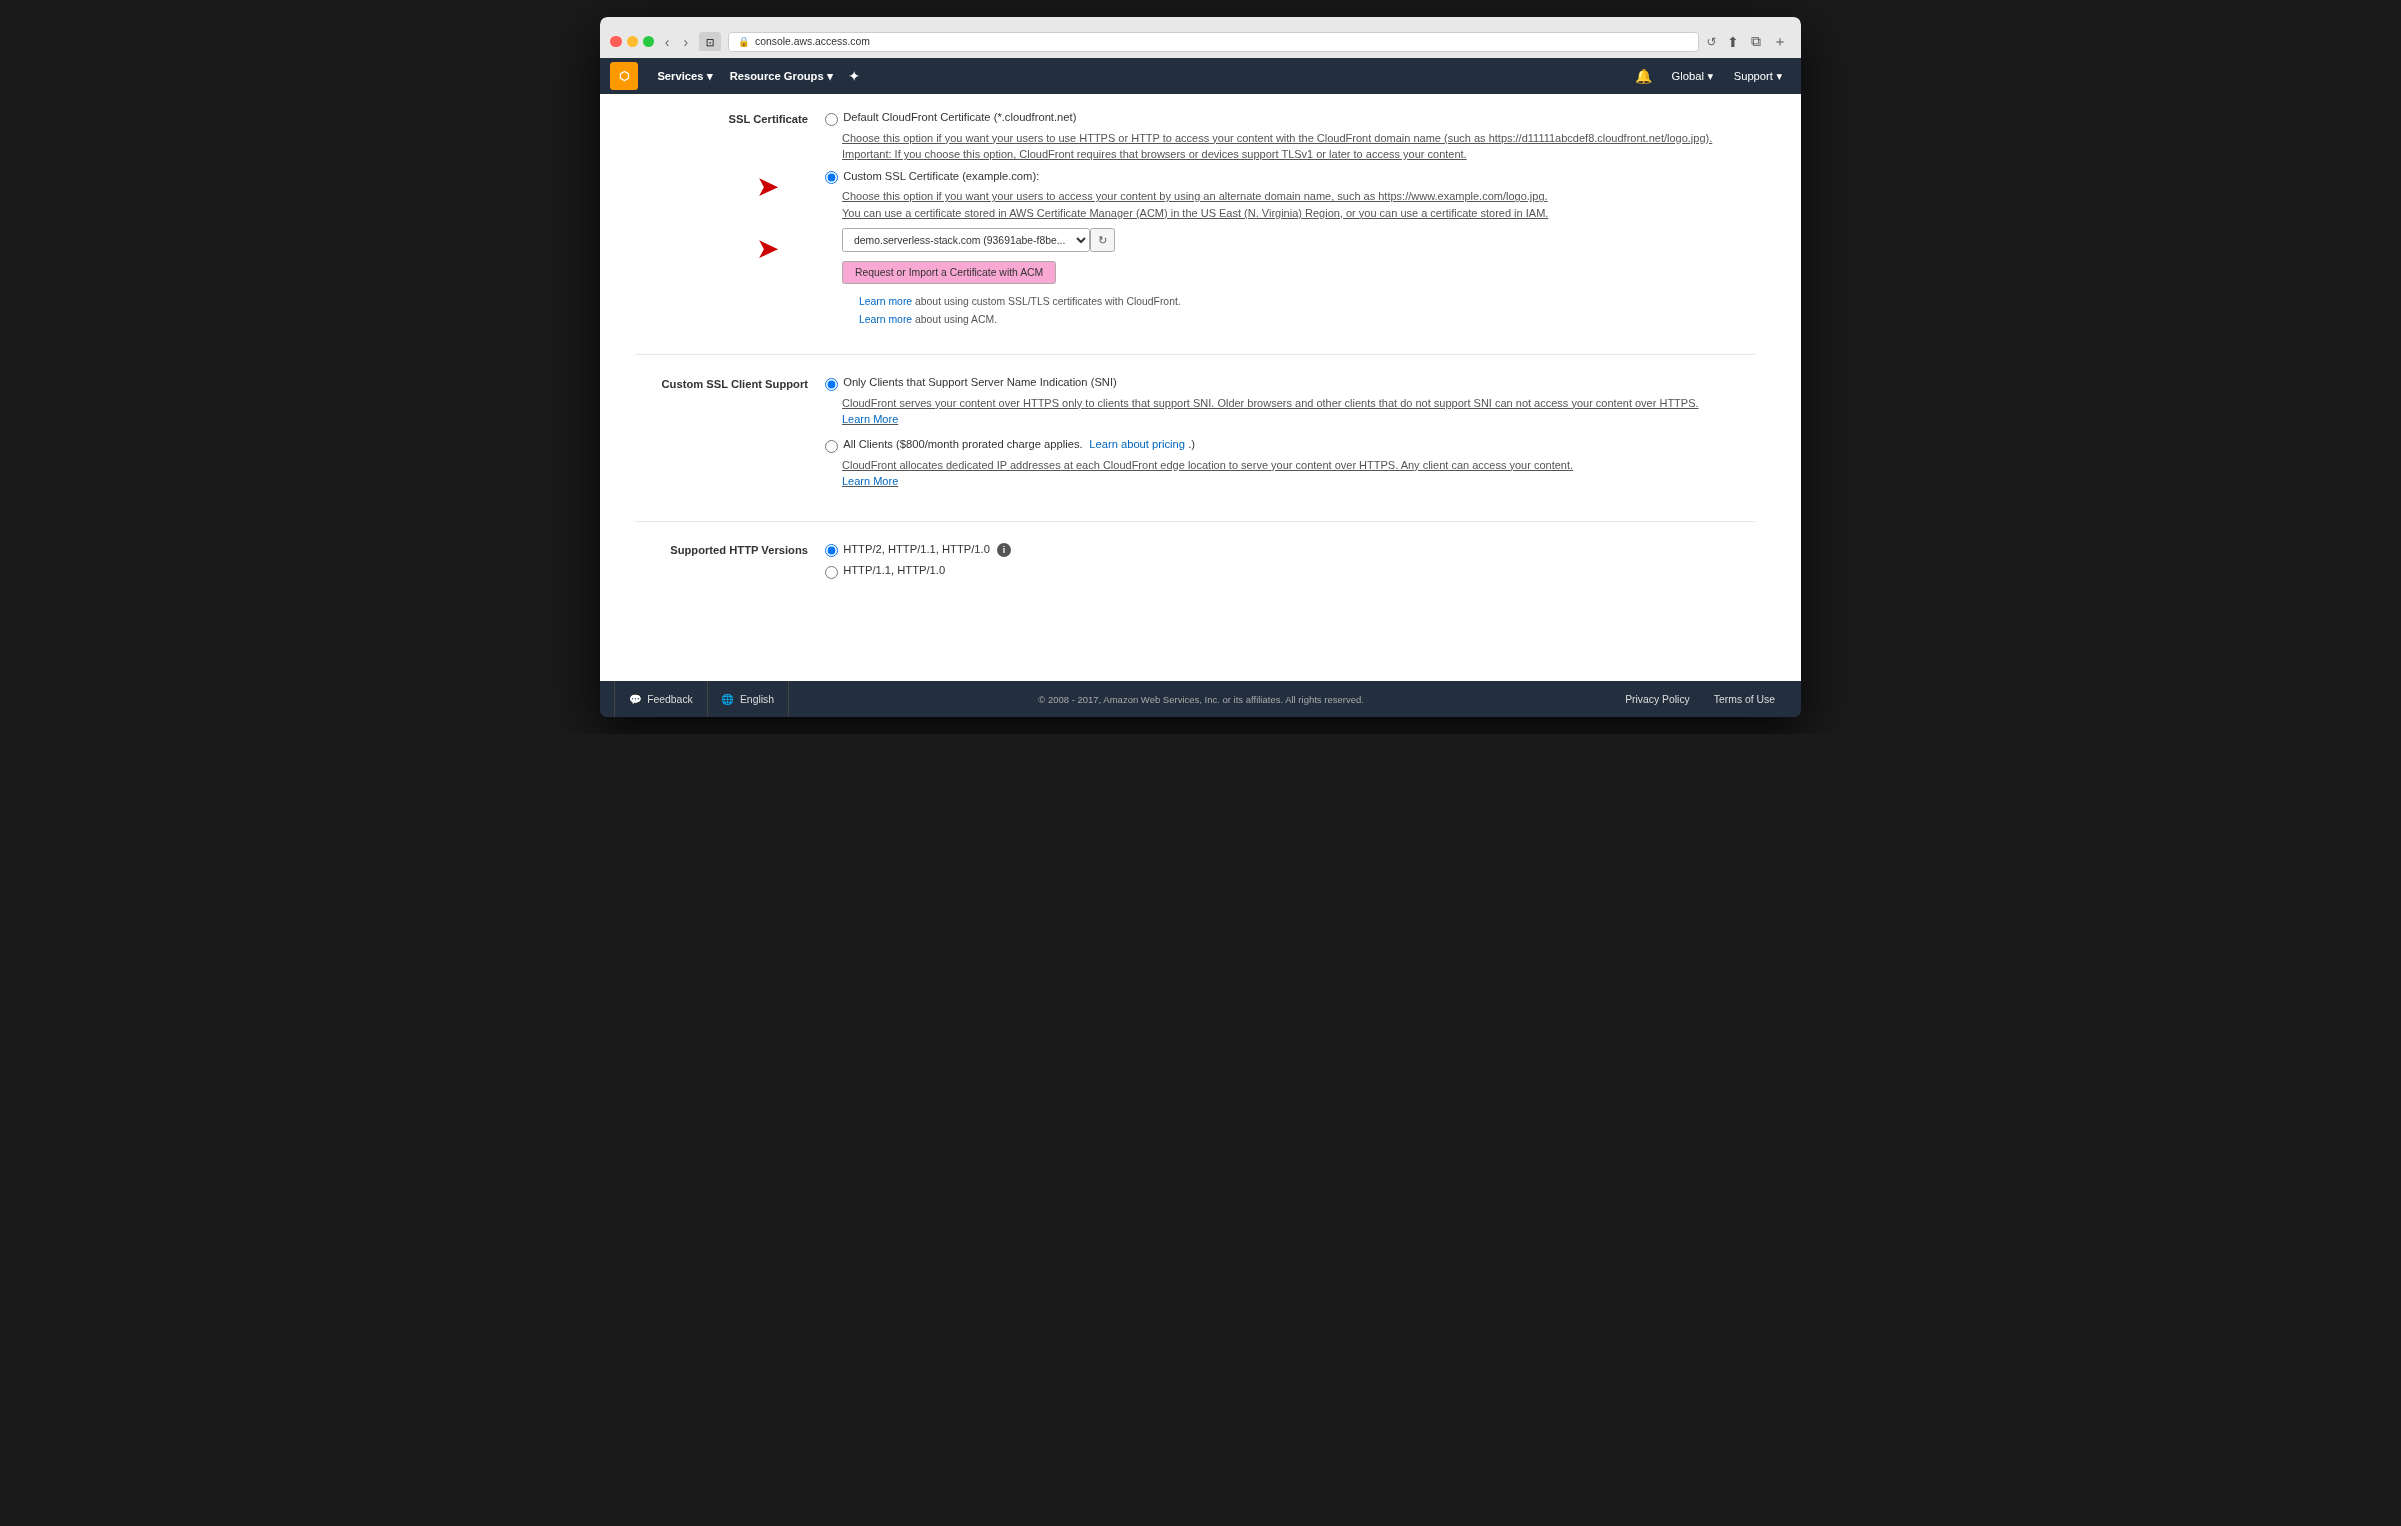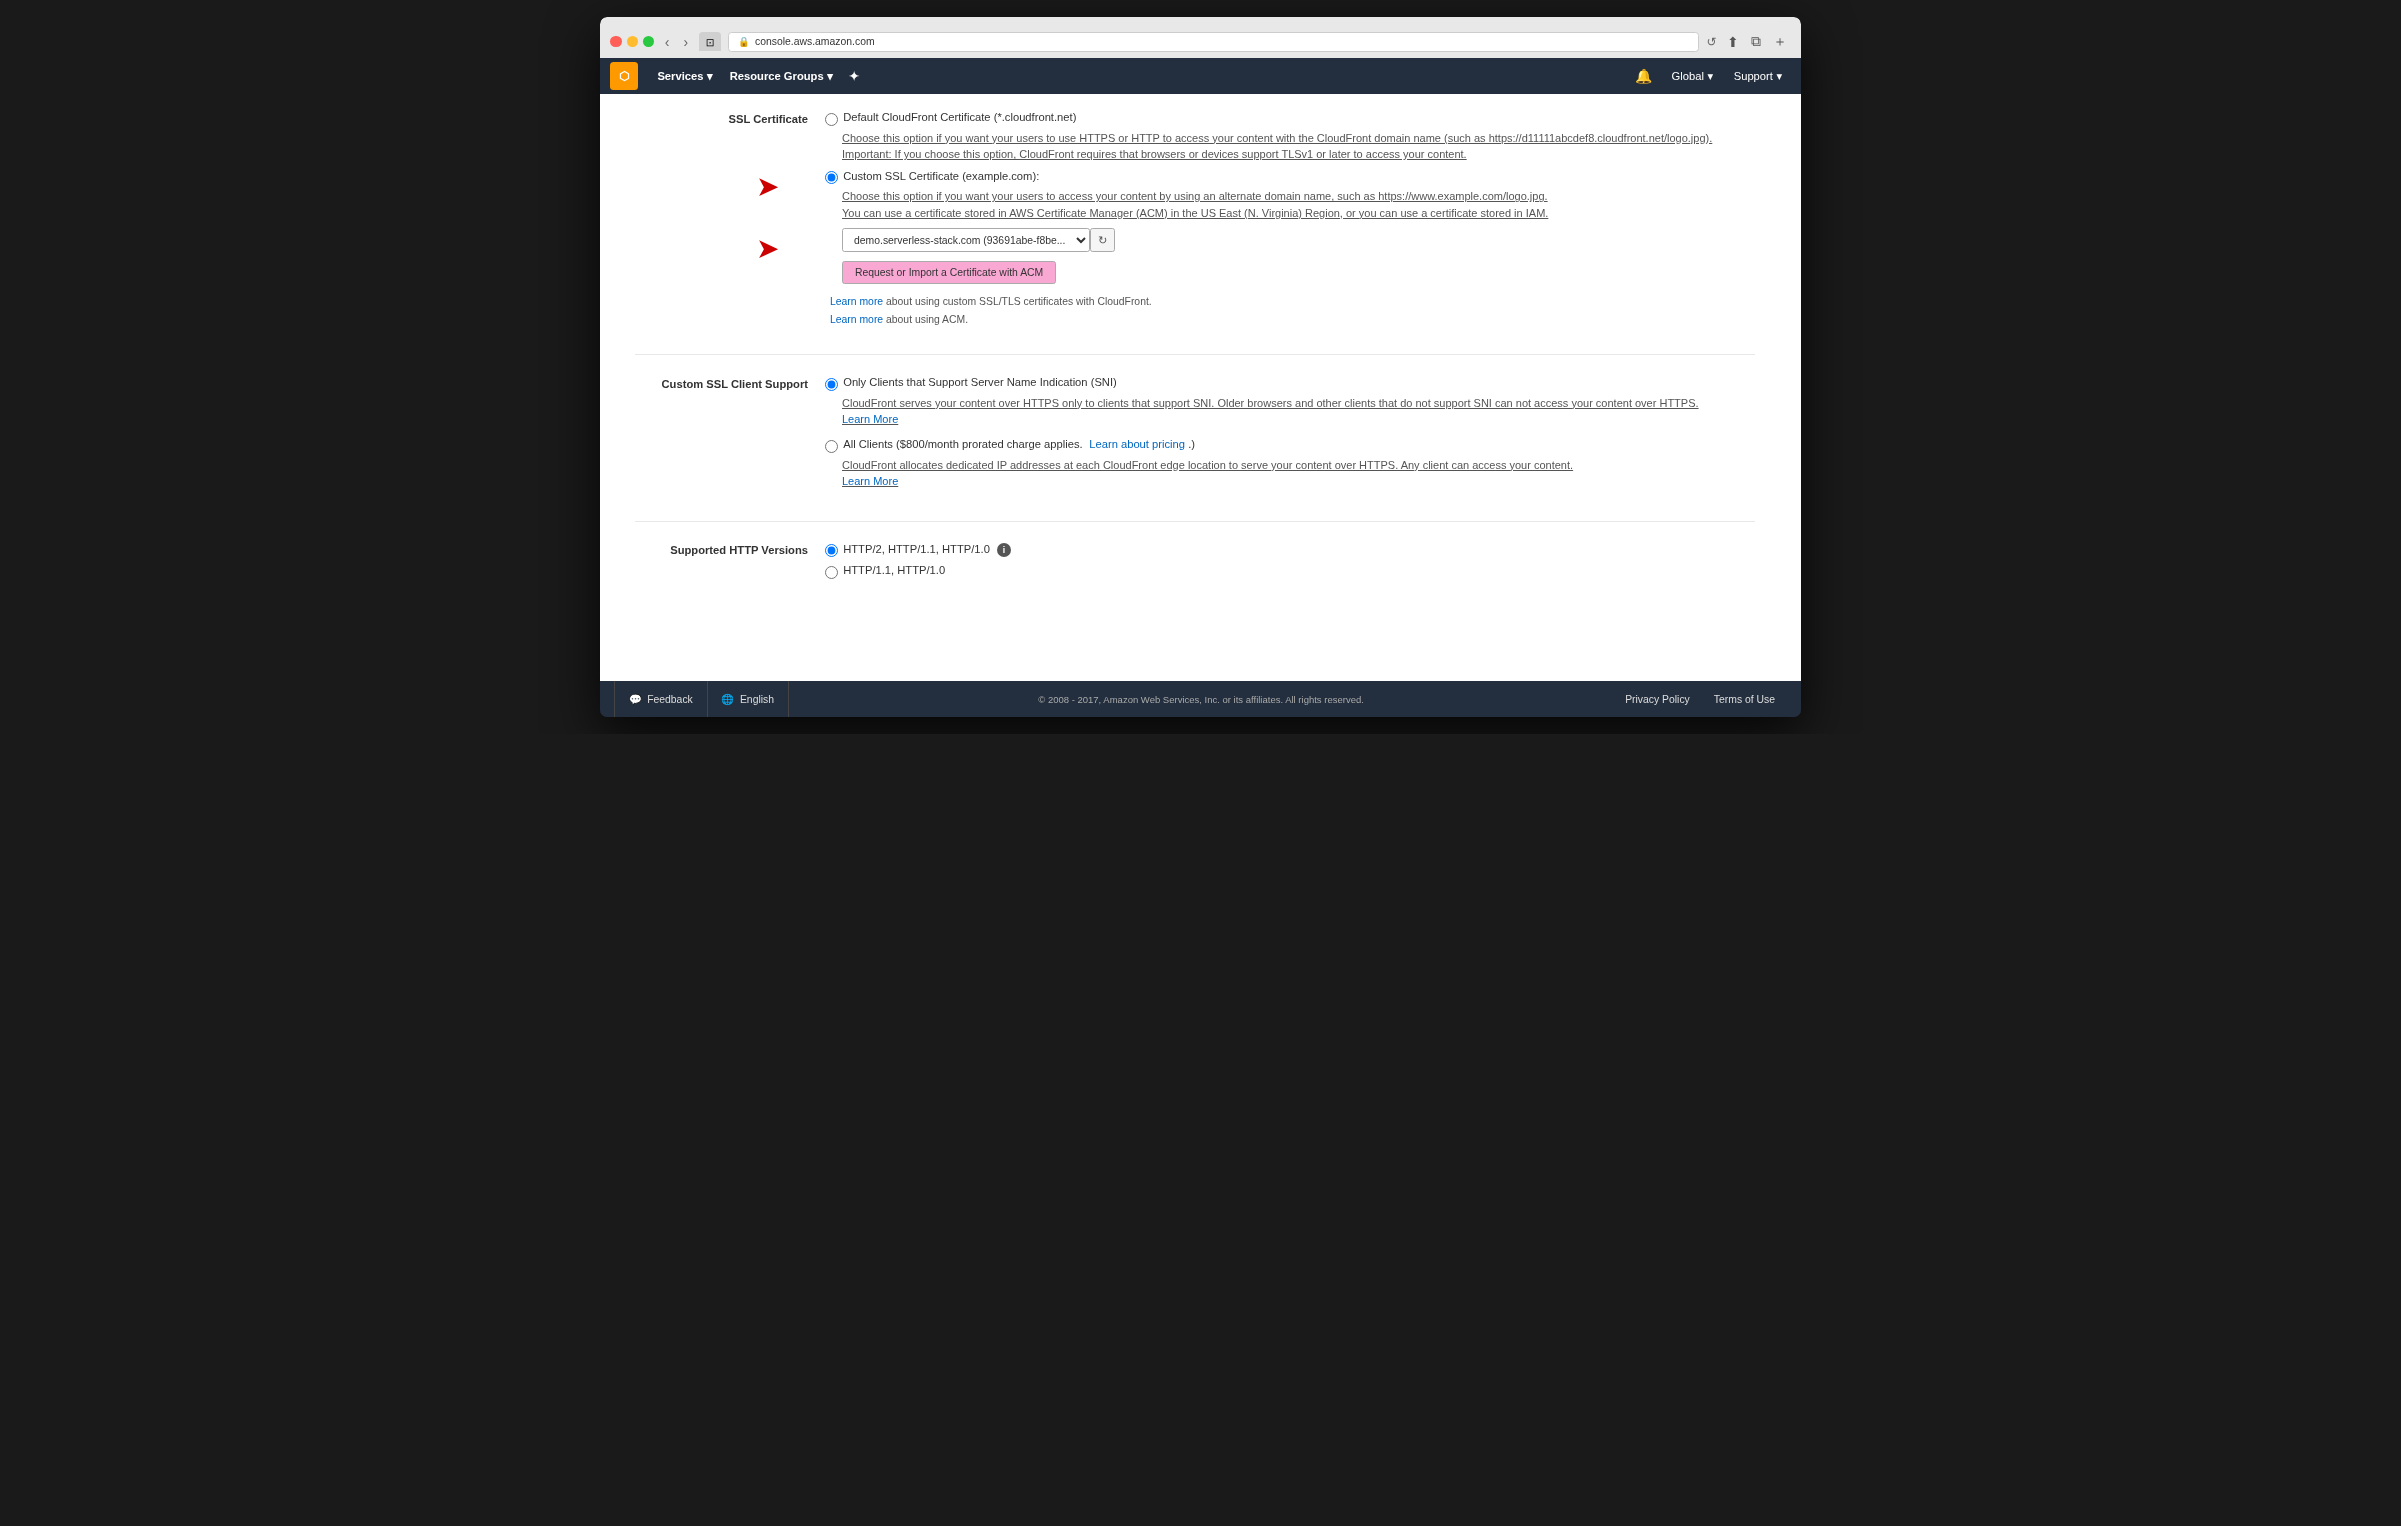--- a/index.html
+++ b/index.html
@@ -170,21 +170,21 @@
       padding: 5.2px 12px;
       border: 0.9px solid #aaa;
       border-radius: 2.6px;
       background: #f9a8d4;
       font-size: 10.4px;
       cursor: pointer;
       color: #333;
     }
 
     .learn-more-text {
-      margin-left: 5px;
+      margin-left: 34px;
       font-size: 10.4px;
       color: #555;
       line-height: 1.8;
     }
     .link-blue { color: #0066c0; cursor: pointer; text-decoration: none; }
 
     
     .info-icon {
       display: inline-flex;
       align-items: center;
@@ -265,21 +265,21 @@
     <div class="traffic-lights">
       <div class="tl tl-red"></div>
       <div class="tl tl-yellow"></div>
       <div class="tl tl-green"></div>
     </div>
     <button class="nav-btn">‹</button>
     <button class="nav-btn">›</button>
     <button class="tab-btn">⊡</button>
     <div class="address-bar">
       <span class="lock-icon">🔒</span>
-      <span>console.aws.amazon.com</span>
+      <span>console.aws.access.com</span>
     </div>
     <button class="reload-btn">↺</button>
     <div class="browser-actions">
       <button class="browser-action-btn">⬆</button>
       <button class="browser-action-btn">⧉</button>
       <button class="browser-action-btn">＋</button>
     </div>
   </div>
 
   <div class="aws-navbar">

